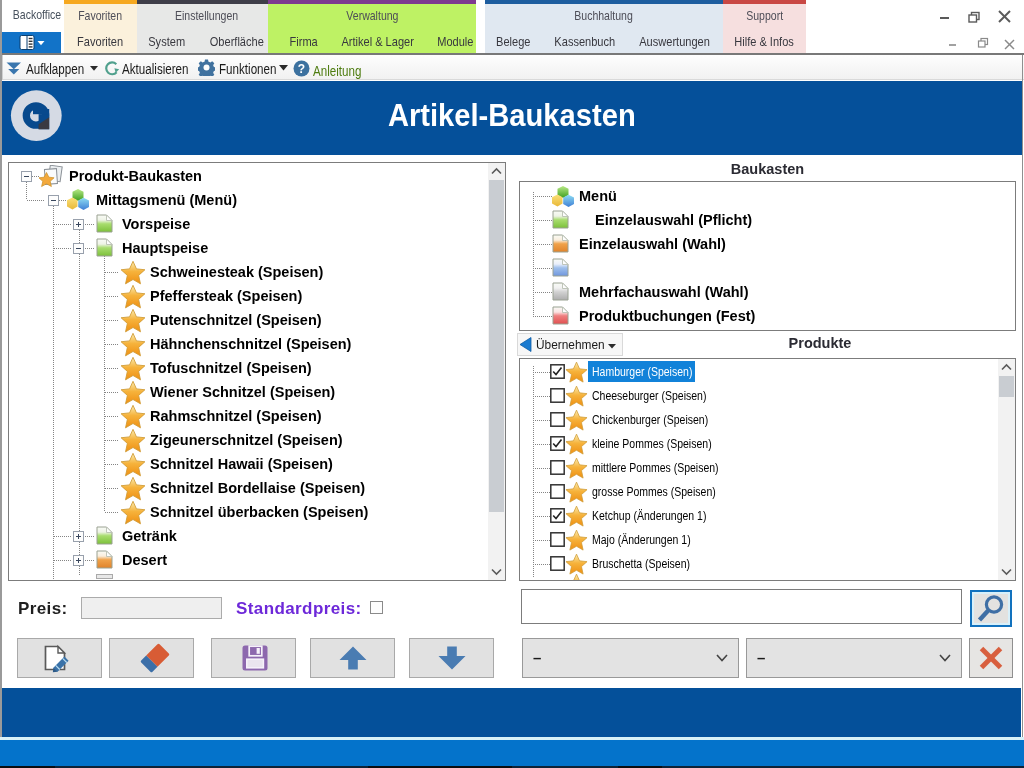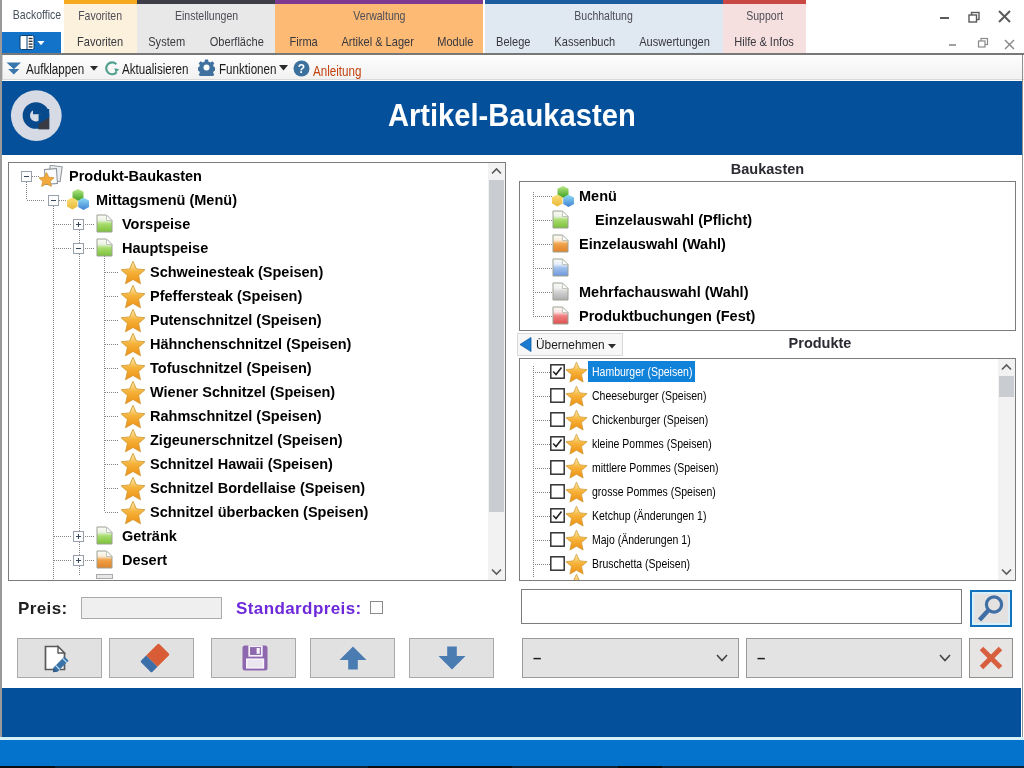--- a/index.html
+++ b/index.html
@@ -34,21 +34,21 @@
     <div class="g1">
         <span>Favoriten</span>
       </div>
   </div>
   <div class="grp" style="left:137px;width:140px;background:#e7e8e7;">
     <div class="strip" style="background:#3e3e49;"></div>
     <div class="g1">
         <span>Einstellungen</span>
       </div>
   </div>
-  <div class="grp" style="left:275px;width:208px;background:#fdba74;">
+  <div class="grp" style="left:268px;width:208px;background:#bef264;">
     <div class="strip" style="background:#7e3a90;"></div>
     <div class="g1">
         <span>Verwaltung</span>
       </div>
   </div>
   <div class="grp" style="left:485px;width:238px;background:#e0e8f1;">
     <div class="strip" style="background:#1d5d9f;"></div>
     <div class="g1">
         <span>Buchhaltung</span>
       </div>
@@ -147,21 +147,21 @@
     <circle cx="8.5" cy="8.5" r="3" fill="#fdfdfd"></circle>
   </svg>
   <div class="abs" style="left:219px;top:61px;font-size:14px;color:#1a1a1a;"><span class="nw">Funktionen</span></div>
   <svg class="abs" style="left:279px;top:65px;" width="10" height="6">
       <path d="M0 0 L9 0 L4.5 5.5 Z" fill="#2b2b2b"></path>
     </svg>
   <svg class="abs" style="left:293px;top:60px;" width="17" height="17" viewBox="0 0 17 17">
     <circle cx="8.5" cy="8.5" r="8" fill="#3c719f"></circle>
     <text x="8.5" y="13" font-family="Liberation Sans" font-size="12" font-weight="bold" fill="#fff" text-anchor="middle">?</text>
   </svg>
-  <div class="abs" style="left:313px;top:63px;font-size:14px;color:#c2410c;"><span class="nw">Anleitung</span></div>
+  <div class="abs" style="left:313px;top:63px;font-size:14px;color:#4d7c0f;"><span class="nw">Anleitung</span></div>
 
   <div class="abs" style="left:2px;top:81px;width:1020px;height:74px;background:#05509a;"></div>
   <svg class="abs" style="left:10px;top:89px;" width="54" height="54" viewBox="0 0 54 54">
     <circle cx="26.3" cy="26.6" r="25.4" fill="#d5dae4"></circle>
     <circle cx="26" cy="26.5" r="9.7" fill="none" stroke="#07498d" stroke-width="7.3"></circle>
     <rect x="23" y="20" width="16.2" height="5.2" fill="#07498d"></rect>
     <rect x="28.6" y="25.1" width="10.6" height="15.1" fill="#07498d"></rect>
     <path d="M28.6 35.2 L39.2 28.2 L39.2 40.2 L28.6 40.2 Z" fill="#3a3a42"></path>
   </svg>
   <div class="abs" style="left:0;top:100px;width:1024px;text-align:center;font-size:31px;font-weight:bold;color:#fff;line-height:31px;"><span style="display:inline-block;transform:scaleX(0.94);">Artikel-Baukasten</span></div>

